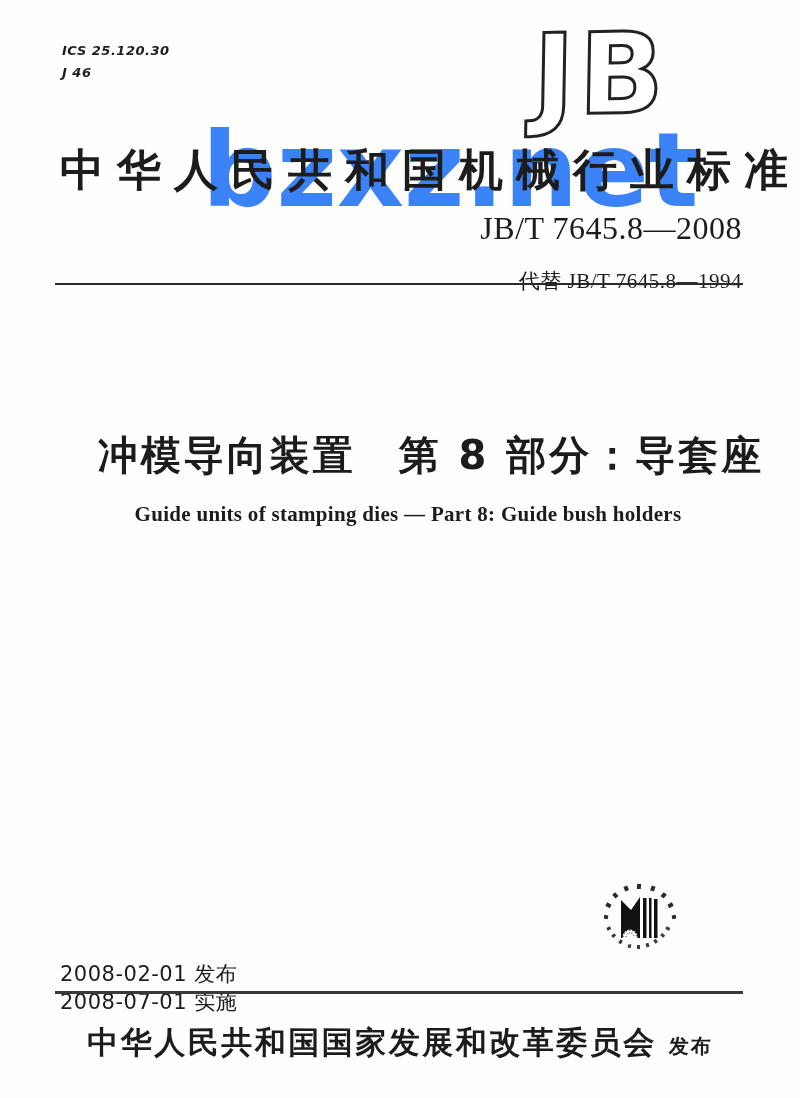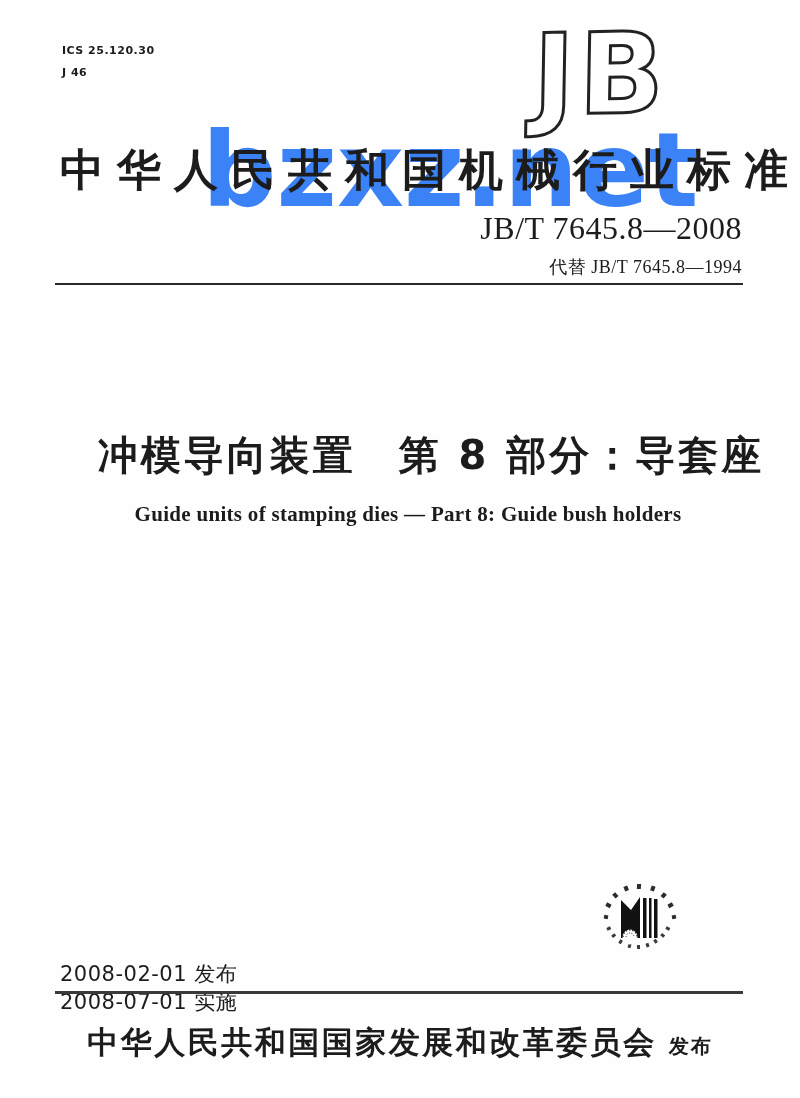--- a/index.html
+++ b/index.html
@@ -16,22 +16,23 @@
   .watermark{
     position:absolute;left:202px;top:118px;
     font-size:104px;font-weight:700;line-height:1;
     color:#3b82f6;letter-spacing:0px;
     z-index:0;user-select:none;
   }
   .layer{position:relative;z-index:1;}
   
   .meta{
     position:absolute;left:62px;top:40px;
-    font-size:11px;line-height:22px;font-weight:600;
+    font-size:13px;line-height:22px;font-weight:600;
     letter-spacing:0.5px;
+    font-style:italic;
   }
   .meta .record{font-weight:600;margin-top:1px;}
   
   .jb-logo{
     position:absolute;left:533px;top:18px;
     font-size:112px;font-weight:900;line-height:1;
     color:#fff;
     -webkit-text-stroke:3px #222;
     text-stroke:3px #222;
     letter-spacing:4px;
@@ -46,21 +47,21 @@
   
   .stdno{
     position:absolute;right:58px;top:210px;text-align:right;
   }
   .stdno .num{
     font-family:"Liberation Serif","DejaVu Serif",serif;
     font-size:32px;font-weight:400;letter-spacing:0.5px;
   }
   .stdno .replaces{
     font-family:"Liberation Serif","DejaVu Serif",serif;
-    font-size:18px;font-weight:400;margin-top:8px;letter-spacing:0.5px;
+    font-size:21px;font-weight:400;margin-top:20px;letter-spacing:0.5px;
   }
   .rule-top{
     position:absolute;left:55px;right:57px;top:283px;height:2px;background:#2a2a2a;
   }
   
   .title-cn{
     position:absolute;left:0;top:428px;width:100%;
     text-align:center;font-size:40px;font-weight:700;
     letter-spacing:3px;white-space:nowrap;padding-left:31px;
   }

